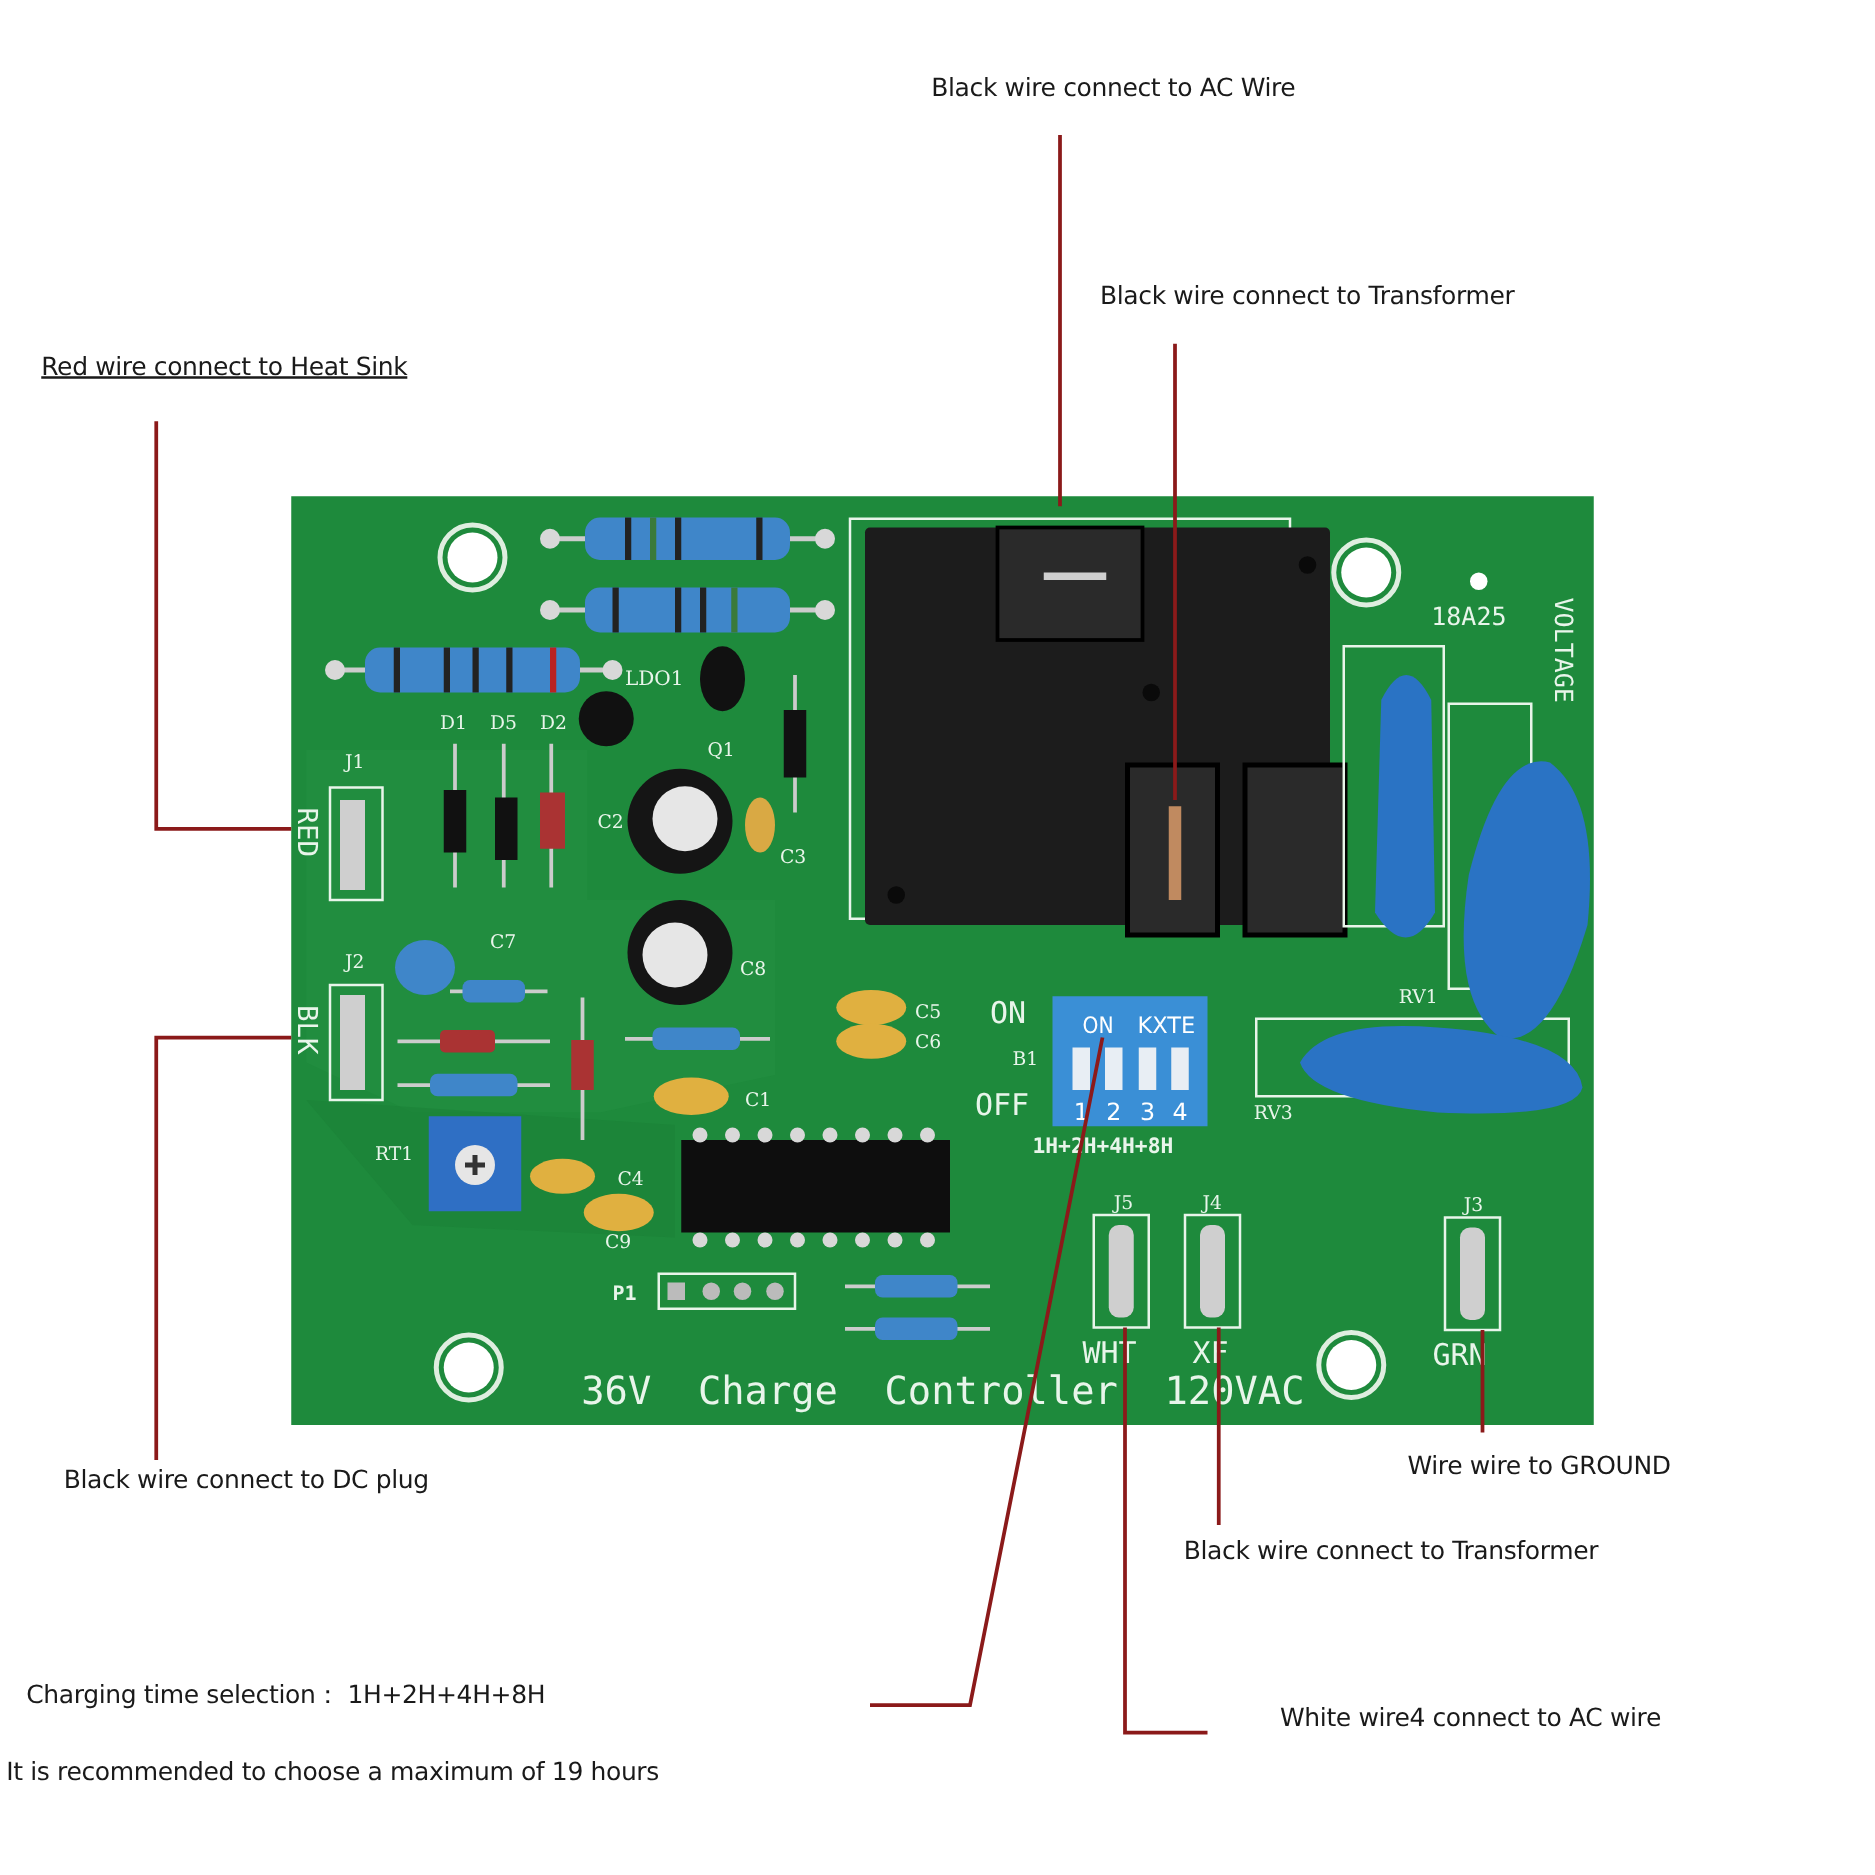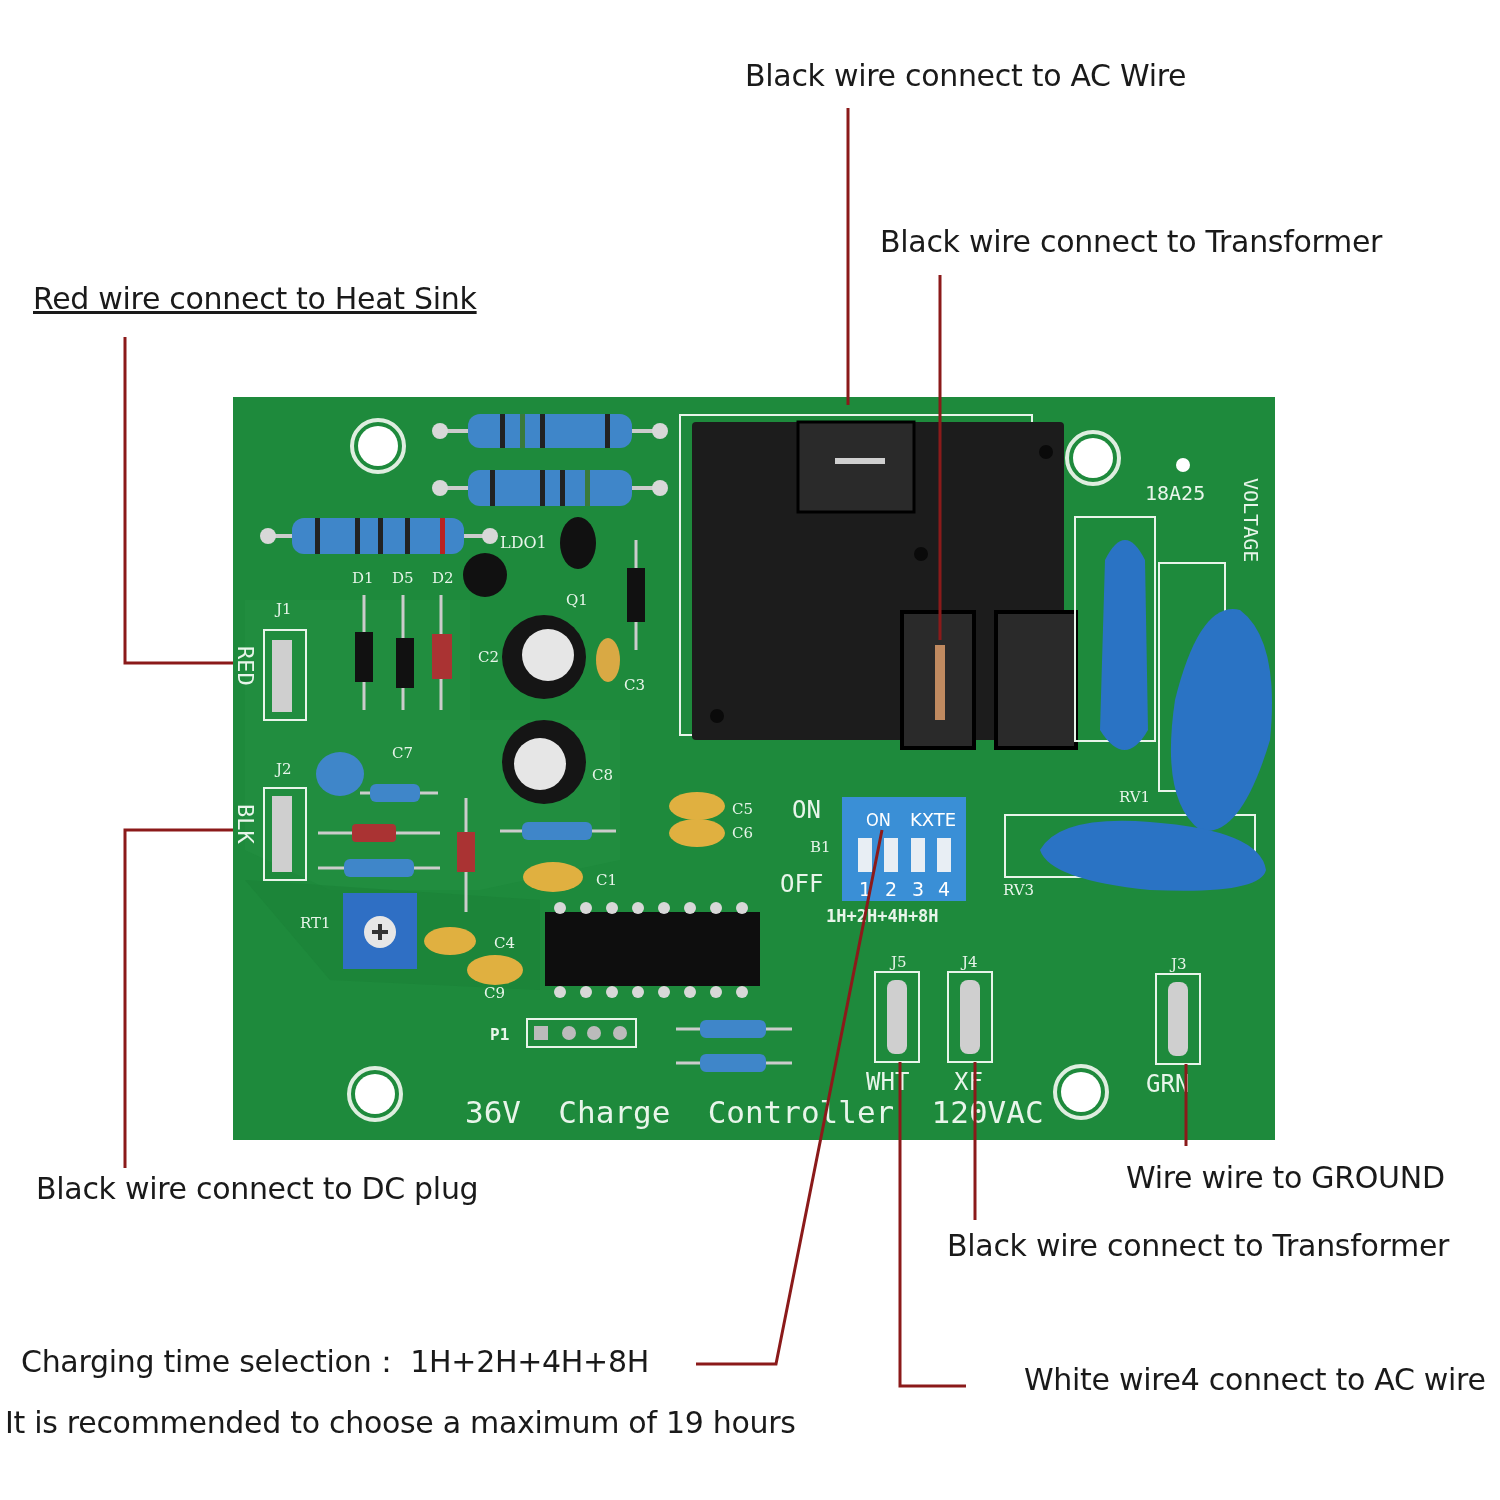--- a/index.html
+++ b/index.html
@@ -1,28 +1,28 @@
 <!DOCTYPE html>
 <html><head>
 <meta charset="utf-8">
 <style>
   html,body{margin:0;padding:0;background:#fff;}
   body{width:1500px;height:1500px;position:relative;overflow:hidden;font-family:"DejaVu Sans",sans-serif;}
-  .lbl{position:absolute;font-family:"DejaVu Sans",sans-serif;font-size:30px;color:#1a1a1a;white-space:nowrap;letter-spacing:-0.3px;}
+  .lbl{position:absolute;font-family:"DejaVu Sans",sans-serif;font-size:20px;color:#1a1a1a;white-space:nowrap;letter-spacing:-0.3px;}
   svg{position:absolute;left:0;top:0;}
   .silk{fill:#e8f5ea;font-family:"DejaVu Sans Mono",monospace;}
   .silks{fill:#e8f5ea;font-family:"DejaVu Serif",serif;}
 </style>
 </head>
 <body>
 
 <div class="lbl" style="left:745px;top:58px;">Black wire connect to AC Wire</div>
 <div class="lbl" style="left:880px;top:224px;">Black wire connect to Transformer</div>
 <div class="lbl" style="left:33px;top:281px;text-decoration:underline;">Red wire connect to Heat Sink</div>
-<div class="lbl" style="left:0px;top:1171px;padding-left:36px;">Black wire connect to DC plug</div>
+<div class="lbl" style="left:15px;top:1171px;padding-left:36px;">Black wire connect to DC plug</div>
 <div class="lbl" style="left:1126px;top:1160px;">Wire wire to GROUND</div>
 <div class="lbl" style="left:947px;top:1228px;">Black wire connect to Transformer</div>
 <div class="lbl" style="left:21px;top:1342px;">Charging time selection： 1H+2H+4H+8H</div>
 <div class="lbl" style="left:5px;top:1405px;">It is recommended to choose a maximum of 19 hours</div>
 <div class="lbl" style="left:980px;top:1362px;margin-left:44px;">White wire4 connect to AC wire</div>
 
 <svg width="1500" height="1500" viewBox="0 0 1500 1500">
 
   <rect x="233" y="397" width="1042" height="743" fill="#1e8a3c"></rect>
 

